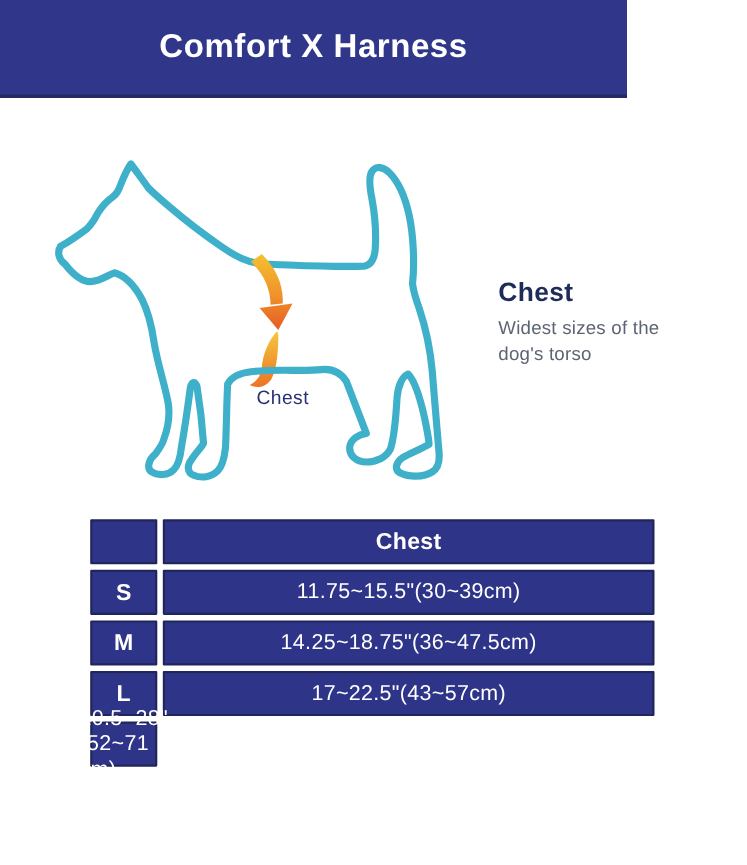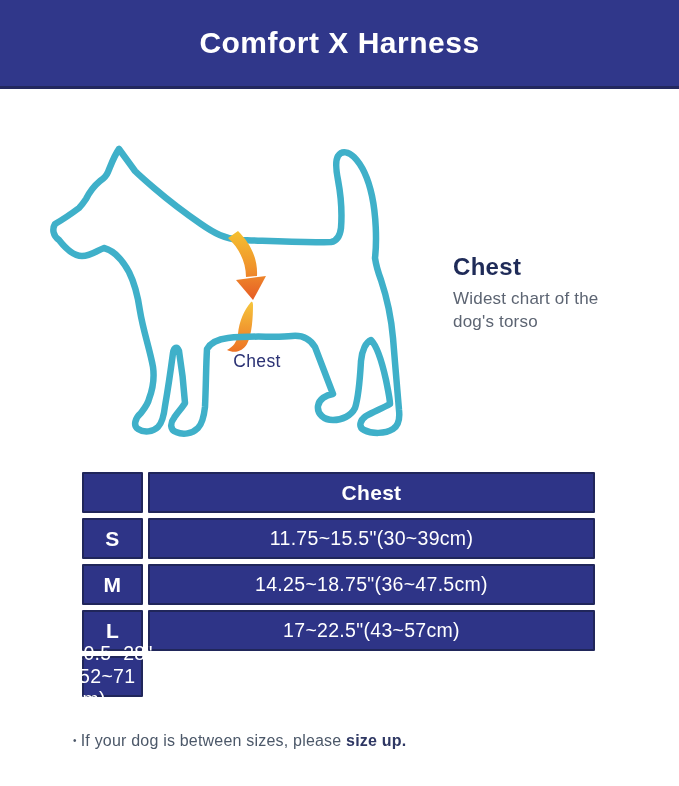--- a/index.html
+++ b/index.html
@@ -3,21 +3,21 @@
 <meta charset="utf-8">
 <style>
   html,body{margin:0;padding:0;background:#ffffff;}
   body{
     width:679px;height:786px;position:relative;overflow:hidden;
     font-family:"Liberation Sans", sans-serif;
     -webkit-font-smoothing:antialiased;
   }
   
   .banner{
-    position:absolute;left:0;top:0;width:679px;height:86px;
+    position:absolute;left:0;top:0;width:570px;height:86px;
     background:#30378A;border-bottom:3px solid #23285E;
     display:flex;align-items:center;justify-content:center;
   }
   .banner h1{
     margin:0;color:#ffffff;font-size:30px;font-weight:bold;letter-spacing:.5px;
   }
   
   .dog-svg{position:absolute;left:0;top:0;}
   .dog-chest-label{
     position:absolute;left:222px;top:351px;width:70px;text-align:center;
@@ -99,35 +99,34 @@
            C 84,202 82,205 79,208 C 71,214 62,220 55,224 Z"></path>
 
   <path fill="url(#arrowGrad)" d="M 228,238 C 239,248 246,262 246,277 L 257,276 C 258,258 250,243 238,231 Z"></path>
   <path fill="url(#arrowGrad)" d="M 236,280 L 266,276 L 253,300 Z"></path>
 </svg>
 
 <div class="dog-chest-label">Chest</div>
 
 <div class="callout">
   <p class="title">Chest</p>
-  <p class="desc">Widest chart of the
+  <p class="desc">Widest sizes of the
 dog's torso</p>
 </div>
 
 <div class="size-table">
   <div class="cell hdr"></div>
   <div class="cell hdr">Chest</div>
 
   <div class="cell size">S</div>
   <div class="cell">11.75~15.5"(30~39cm)</div>
 
   <div class="cell size">M</div>
   <div class="cell">14.25~18.75"(36~47.5cm)</div>
 
   <div class="cell size">L</div>
   <div class="cell">17~22.5"(43~57cm)</div>
 
   <div class="cell">20.5~28"(52~71 cm)</div>
 </div>
 
 <div class="footnotes">
-  <p class="note"><span class="bullet">•</span><span>If your dog is between sizes, please </span><b>size up.</b></p>
 </div>
 
 </body></html>

